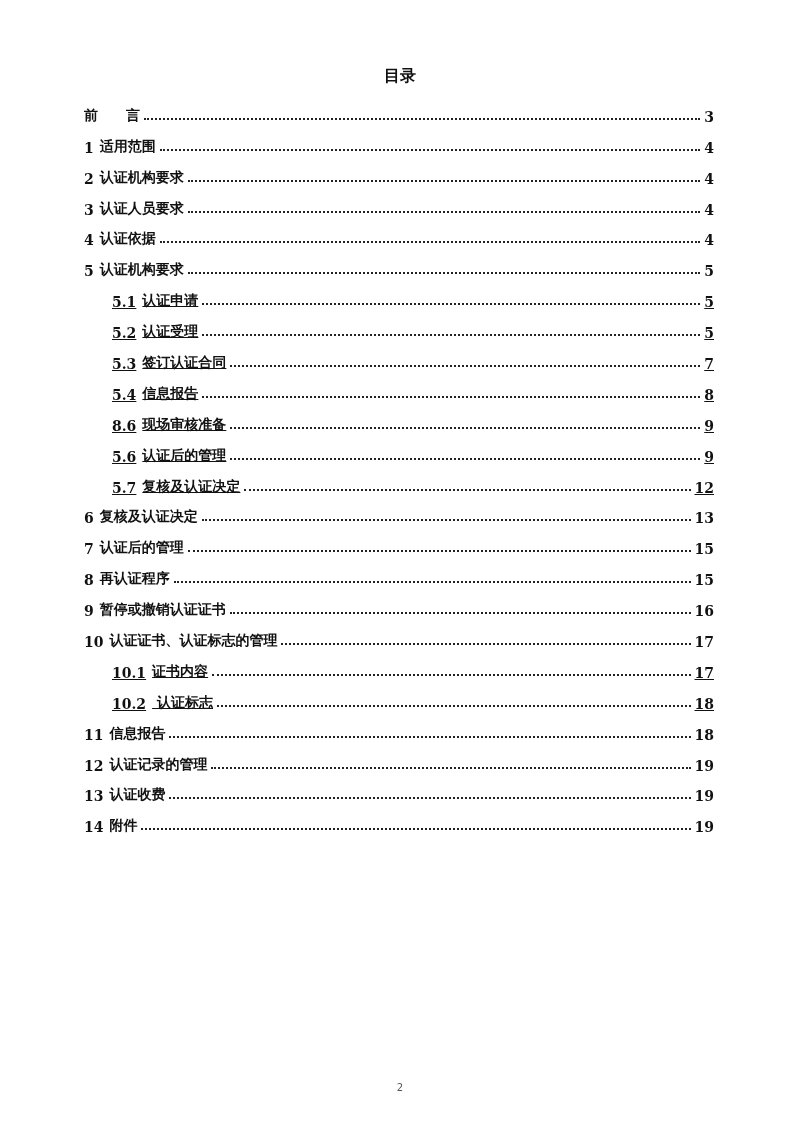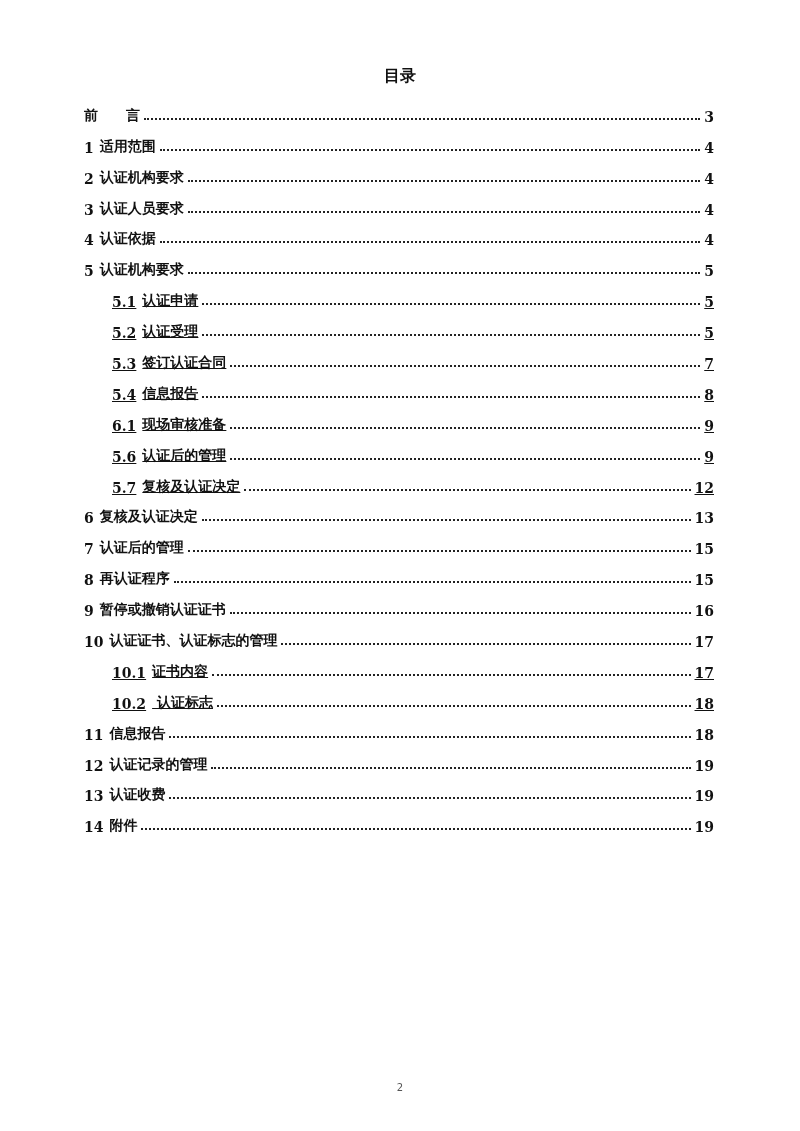--- a/index.html
+++ b/index.html
@@ -77,21 +77,21 @@
       <span class="leader"></span>
       <span class="page">7</span>
     </div>
   <div class="row sub">
       <span class="num">5.4</span>
       <span class="label">信息报告</span>
       <span class="leader"></span>
       <span class="page">8</span>
     </div>
   <div class="row sub">
-      <span class="num">6.1</span>
+      <span class="num">8.6</span>
       <span class="label">现场审核准备</span>
       <span class="leader"></span>
       <span class="page">9</span>
     </div>
   <div class="row sub">
       <span class="num">5.6</span>
       <span class="label">认证后的管理</span>
       <span class="leader"></span>
       <span class="page">9</span>
     </div>

